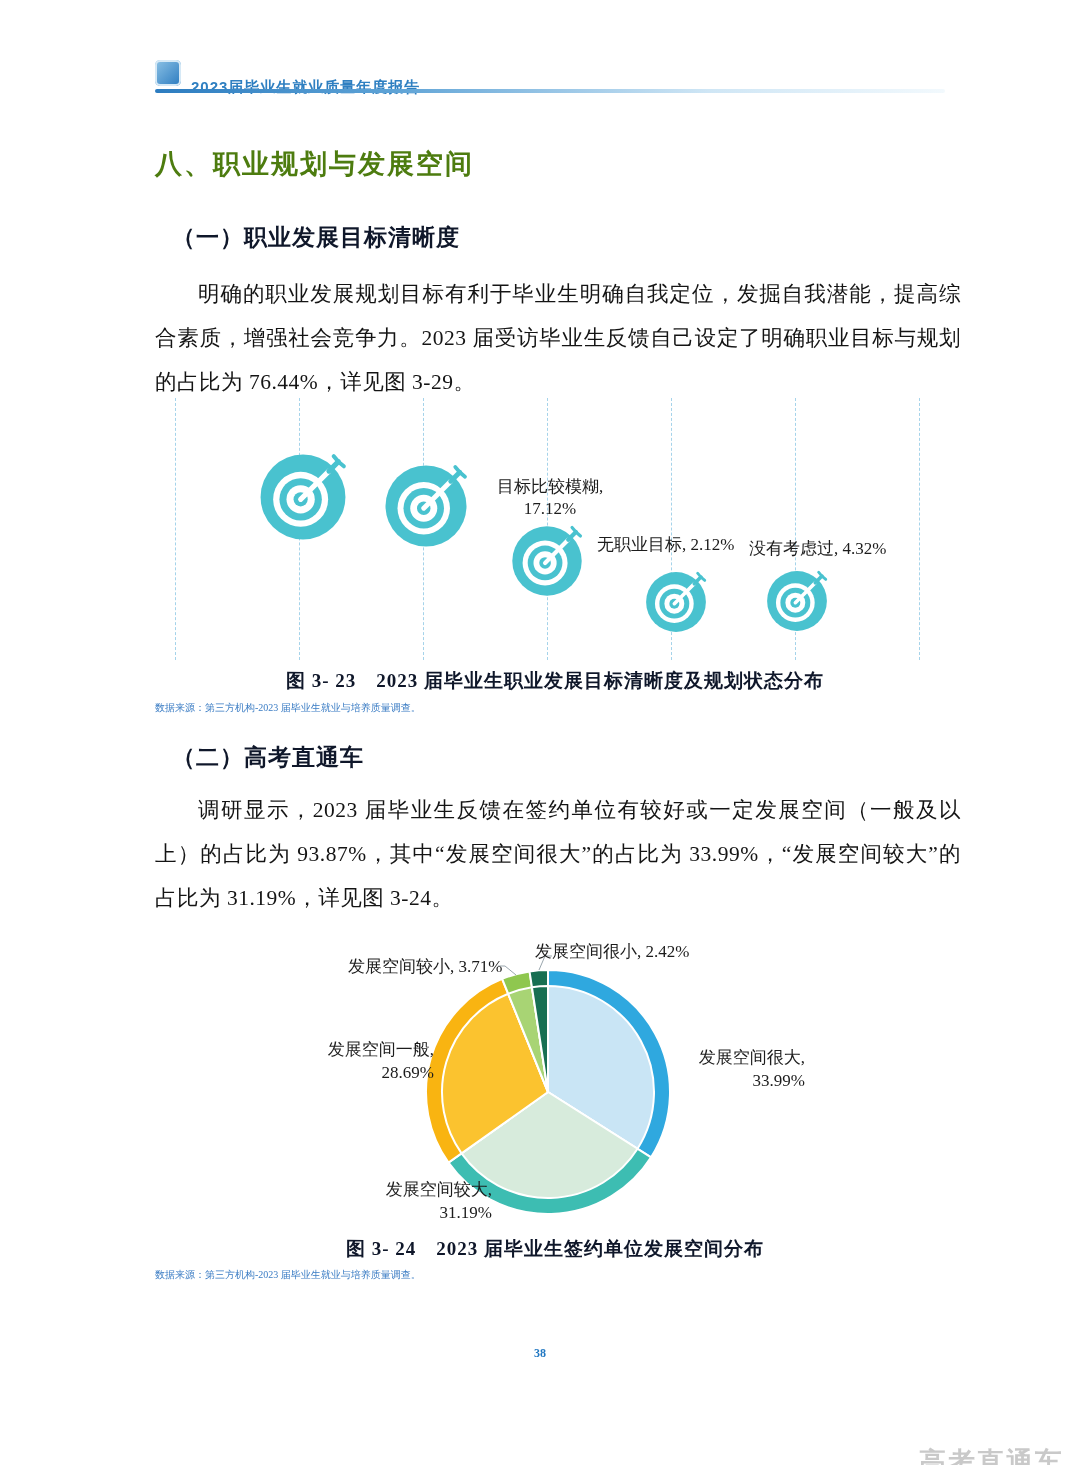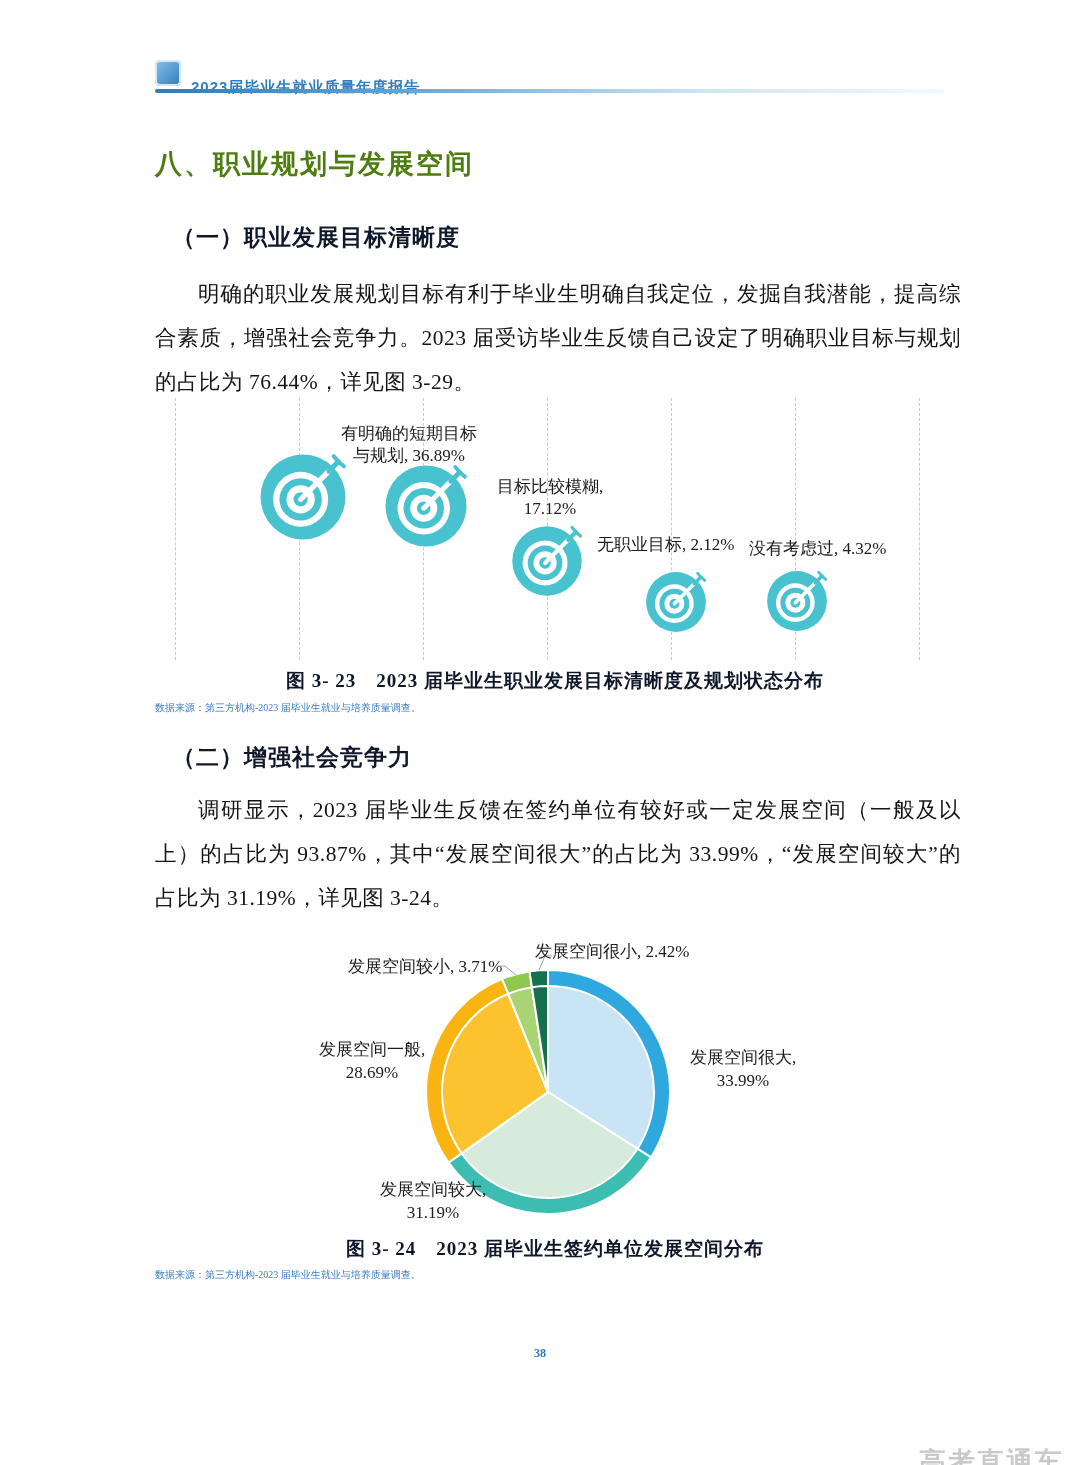--- a/index.html
+++ b/index.html
@@ -48,21 +48,21 @@
   .target-icon { position:absolute; display:block; }
   .t1 { left:104px; top:55px;  width:88px; height:88px; }
   .t2 { left:229px; top:66px;  width:84px; height:84px; }
   .t3 { left:356px; top:127px; width:72px; height:72px; }
   .t4 { left:490px; top:173px; width:62px; height:62px; }
   .t5 { left:611px; top:172px; width:62px; height:62px; }
 
   
   .chart2 { position:absolute; left:155px; top:930px; width:800px; height:300px; }
   .chart2 svg { position:absolute; left:0; top:0; }
-  .pie-label { position:absolute; font-size:17px; line-height:23px; color:#1c1c1c; text-align:center; }
+  .pie-label { position:absolute; font-size:17px; line-height:23px; color:#1c1c1c; text-align:right; }
   .pl-verysmall { left:380px; top:10px;  white-space:nowrap; text-align:left; }
   .pl-small     { left:193px; top:25px;  white-space:nowrap; text-align:left; }
   .pl-average   { left:155px; top:108px; width:124px; }
   .pl-verybig   { left:526px; top:116px; width:124px; }
   .pl-big       { left:219px; top:248px; width:118px; }
 
   
   .page-number { position:absolute; left:0; top:1346px; width:1080px; text-align:center;
                  font-weight:bold; font-size:12px; color:#2077c2; }
   .watermark { position:absolute; right:16px; top:1414px; font-family:"Liberation Sans",sans-serif;
@@ -87,21 +87,20 @@
 
   <div class="chart1">
     <div class="gridline g1"></div>
     <div class="gridline g2"></div>
     <div class="gridline g3"></div>
     <div class="gridline g4"></div>
     <div class="gridline g5"></div>
     <div class="gridline g6"></div>
     <div class="gridline g7"></div>
 
-    <div class="c1-label l2">有明确的短期目标与规划, 36.89%</div>
     <div class="c1-label l3">目标比较模糊, 17.12%</div>
     <div class="c1-label l4">无职业目标, 2.12%</div>
     <div class="c1-label l5">没有考虑过, 4.32%</div>
 
     <span class="target-icon t1">
         <svg viewBox="0 0 112 112" style="display:block;width:100%;height:100%;overflow:visible">
           <circle cx="56" cy="56" r="54" fill="#49C2CF"></circle>
           <circle cx="53" cy="59" r="35" fill="#fff"></circle>
           <circle cx="53" cy="59" r="27" fill="#49C2CF"></circle>
           <circle cx="53" cy="59" r="18" fill="#fff"></circle>
@@ -162,21 +161,21 @@
           <line x1="89" y1="23" x2="101" y2="11" stroke="#49C2CF" stroke-width="6.5" stroke-linecap="round"></line>
           <line x1="95" y1="4" x2="101" y2="11" stroke="#49C2CF" stroke-width="5" stroke-linecap="round"></line>
           <line x1="108" y1="17" x2="101" y2="11" stroke="#49C2CF" stroke-width="5" stroke-linecap="round"></line>
         </svg>
       </span>
   </div>
 
   <div class="fig-caption" id="caption1">图 3- 23　2023 届毕业生职业发展目标清晰度及规划状态分布</div>
   <div class="source" id="source1">数据来源：第三方机构-2023 届毕业生就业与培养质量调查。</div>
 
-  <h2 class="h-sub" id="sub2-heading">（二）增强社会竞争力</h2>
+  <h2 class="h-sub" id="sub2-heading">（二）高考直通车</h2>
   <p class="para" id="para2">调研显示，2023 届毕业生反馈在签约单位有较好或一定发展空间（一般及以上）的占比为 93.87%，其中“发展空间很大”的占比为 33.99%，“发展空间较大”的占比为 31.19%，详见图 3-24。</p>
 
   <div class="chart2">
     <svg id="pie-svg" width="800" height="300" viewBox="0 0 800 300">
       <g id="pie-slices">
           <path d="M393,162 L393,40 A122,122 0 0 1 496.0490603039323,227.30613424844955 Z" fill="#2FA8DF" stroke="#fff" stroke-width="2"></path>
           <path d="M393,162 L393,56 A106,106 0 0 1 482.53442944440025,218.74139533062012 Z" fill="#C9E5F5" stroke="#fff" stroke-width="2"></path>
           <path d="M393,162 L496.0490603039323,227.30613424844955 A122,122 0 0 1 293.49523753528103,232.5889668917165 Z" fill="#3DBDB2" stroke="#fff" stroke-width="2"></path>
           <path d="M393,162 L482.53442944440025,218.74139533062012 A106,106 0 0 1 306.5450424486868,223.33139746329465 Z" fill="#D7EBDC" stroke="#fff" stroke-width="2"></path>
           <path d="M393,162 L293.49523753528103,232.5889668917165 A122,122 0 0 1 347.16377853963786,48.93788962593774 Z" fill="#F9B411" stroke="#fff" stroke-width="2"></path>

